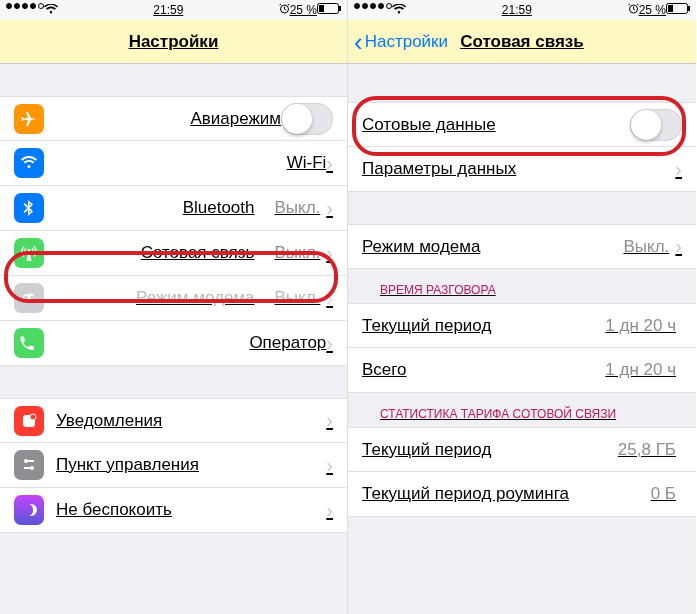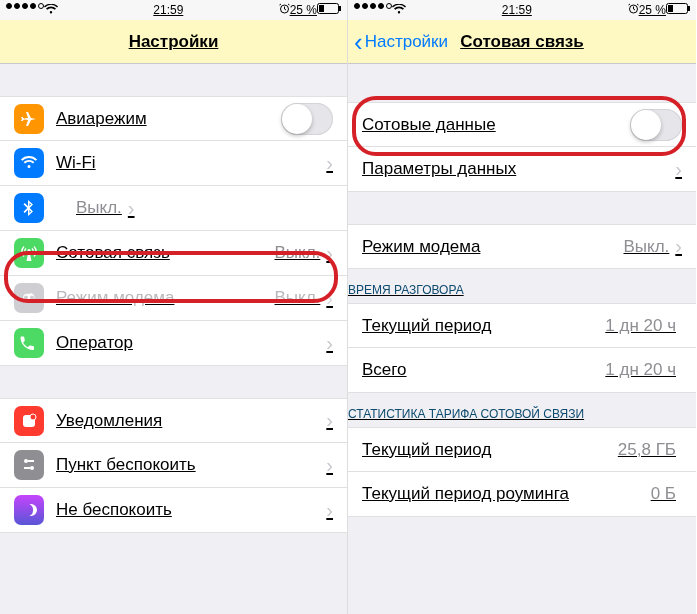--- a/index.html
+++ b/index.html
@@ -53,25 +53,25 @@
     left: 6px;
     display: flex;
     align-items: center;
     color: #007aff;
     font-size: 17px;
   }
   .nav-back .chev { font-size: 26px; line-height: 1; margin-right: 2px; }
 
   
   .group { margin-top: 32px; }
-  .group.first-left { margin-top: 32px; }
+  .group.first-left { margin-top: 32px; text-align: right; }
   .group-header {
     font-size: 12px;
-    color: #0c4a6e;
-    padding: 14px 0 6px;
+    color: #be185d;
+    padding: 14px 32px 6px;
     text-transform: uppercase;
   }
   .row {
     background: #fff;
     min-height: 45px;
     display: flex;
     align-items: center;
     padding: 0 14px;
     border-bottom: 1px solid #e0e0e3;
     position: relative;
@@ -189,20 +189,21 @@
       </div>
       <div class="label">Wi-Fi</div>
       <div class="chevron">›</div>
     </div>
     <div class="row">
       <div class="icon bg-blue">
         <svg viewBox="0 0 18 18">
             <path d="M8 1v6.3L4.7 4 3.5 5.2 7.3 9l-3.8 3.8L4.7 14 8 10.7V17l5-4.5L9.7 9 13 5.5 8 1zm1.5 2.9L11 5.5 9.5 7V3.9zm0 7.1l1.5 1.5-1.5 1.6V11z" fill="#fff"></path>
           </svg>
       </div>
+      <div class="label">Bluetooth</div>
       <div class="value">Выкл.</div>
       <div class="chevron">›</div>
     </div>
     <div class="row">
       <div class="icon bg-green">
         <svg viewBox="0 0 18 18">
             <path d="M9 5a1.5 1.5 0 100 3 1.5 1.5 0 000-3zM5.5 4a5 5 0 000 7l1-1a3.6 3.6 0 010-5l-1-1zm7 0l-1 1a3.6 3.6 0 010 5l1 1a5 5 0 000-7zM3.5 2a7.8 7.8 0 000 11l1-1a6.4 6.4 0 010-9l-1-1zm11 0l-1 1a6.4 6.4 0 010 9l1 1a7.8 7.8 0 000-11zM8.3 8h1.4l1.8 9H6.5l1.8-9z" fill="#fff"></path>
           </svg>
       </div>
       <div class="label">Сотовая связь</div>
@@ -243,21 +244,21 @@
     </div>
     <div class="row">
       <div class="icon bg-grey">
         <svg viewBox="0 0 18 18">
             <circle cx="6" cy="5" r="2" fill="#fff"></circle>
             <rect x="8" y="4" width="6" height="2" fill="#fff"></rect>
             <circle cx="12" cy="12" r="2" fill="#fff"></circle>
             <rect x="4" y="11" width="6" height="2" fill="#fff"></rect>
           </svg>
       </div>
-      <div class="label">Пункт беспокоить</div>
+      <div class="label">Пункт управления</div>
       <div class="chevron">›</div>
     </div>
     <div class="row">
       <div class="icon bg-purple">
         <svg viewBox="0 0 18 18">
             <path d="M11 3a6 6 0 00-1.5.2A6 6 0 0113 9a6 6 0 01-3.5 5.8A6 6 0 0011 15a6 6 0 000-12z" fill="#fff"></path>
           </svg>
       </div>
       <div class="label">Не беспокоить</div>
       <div class="chevron">›</div>

